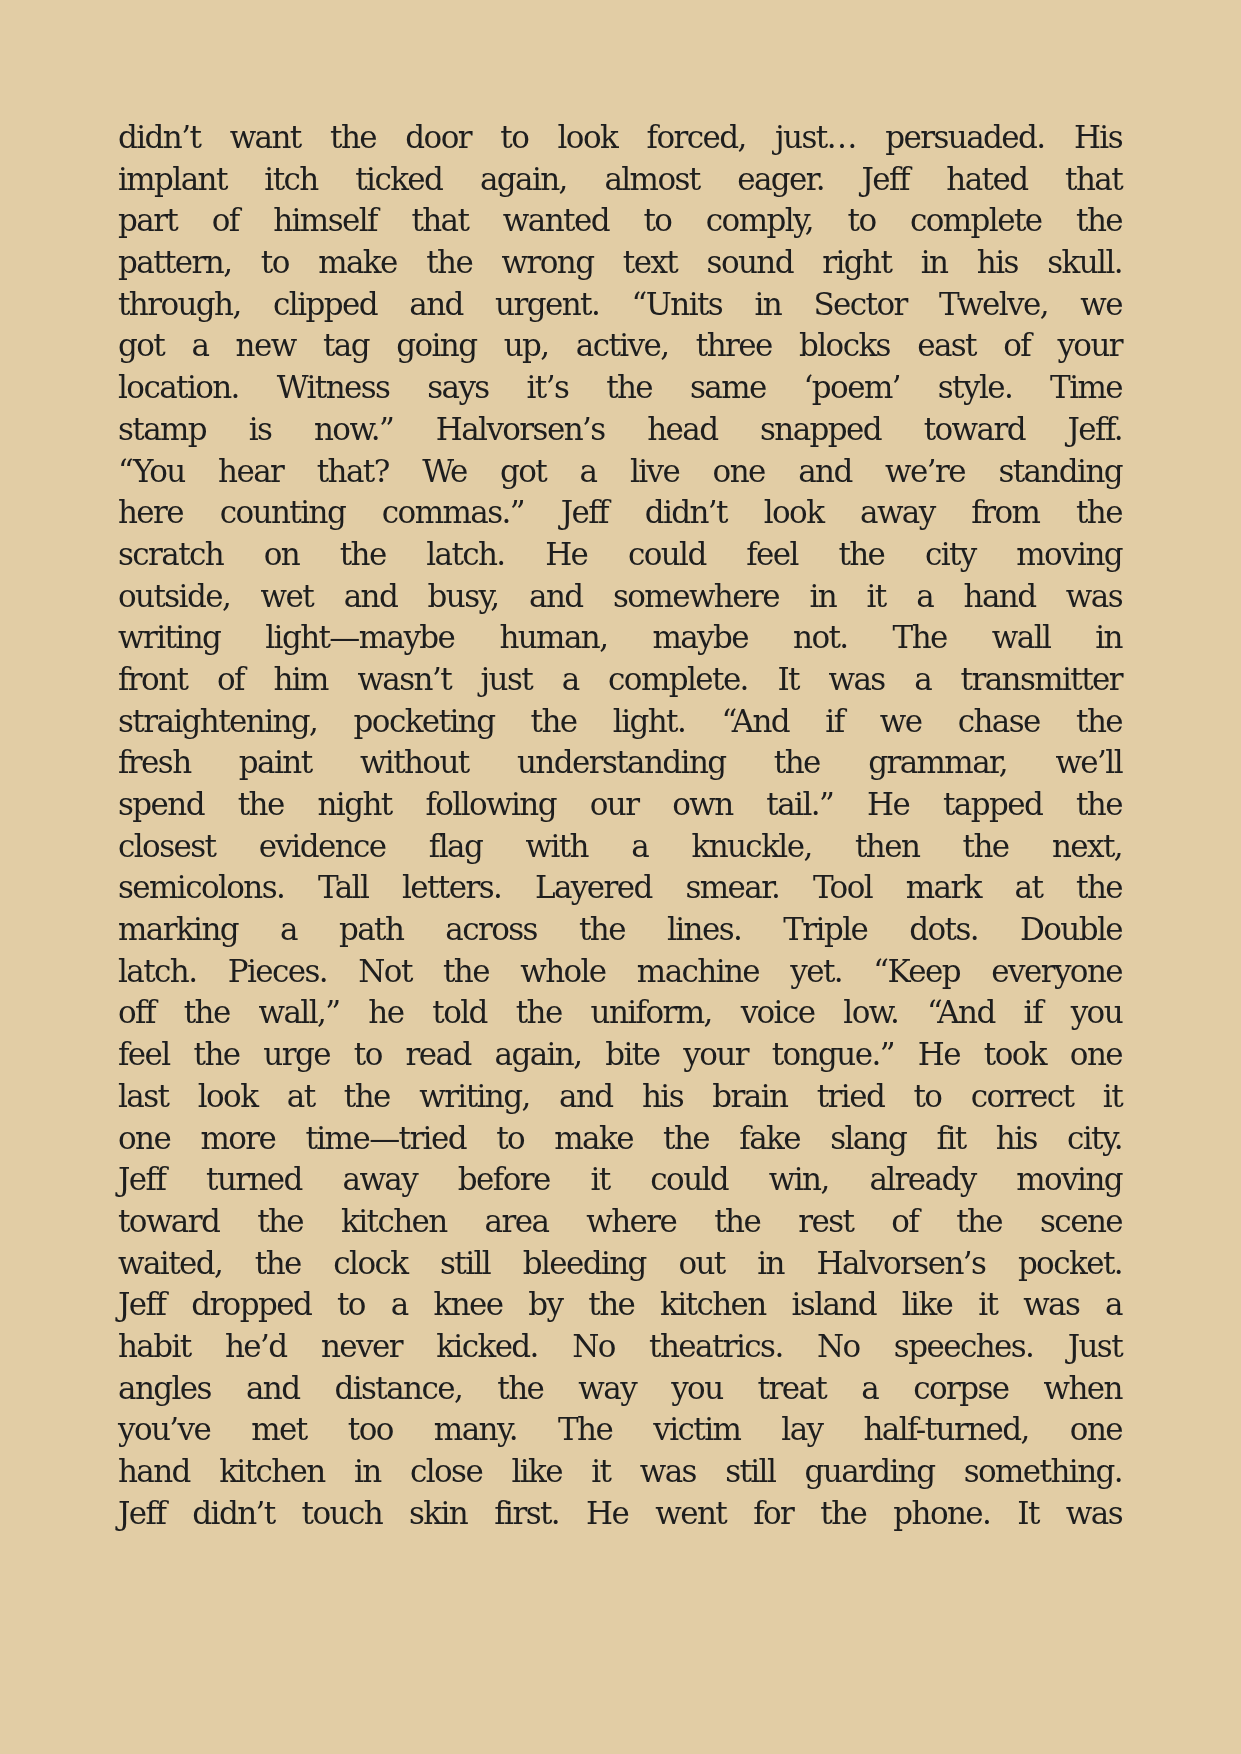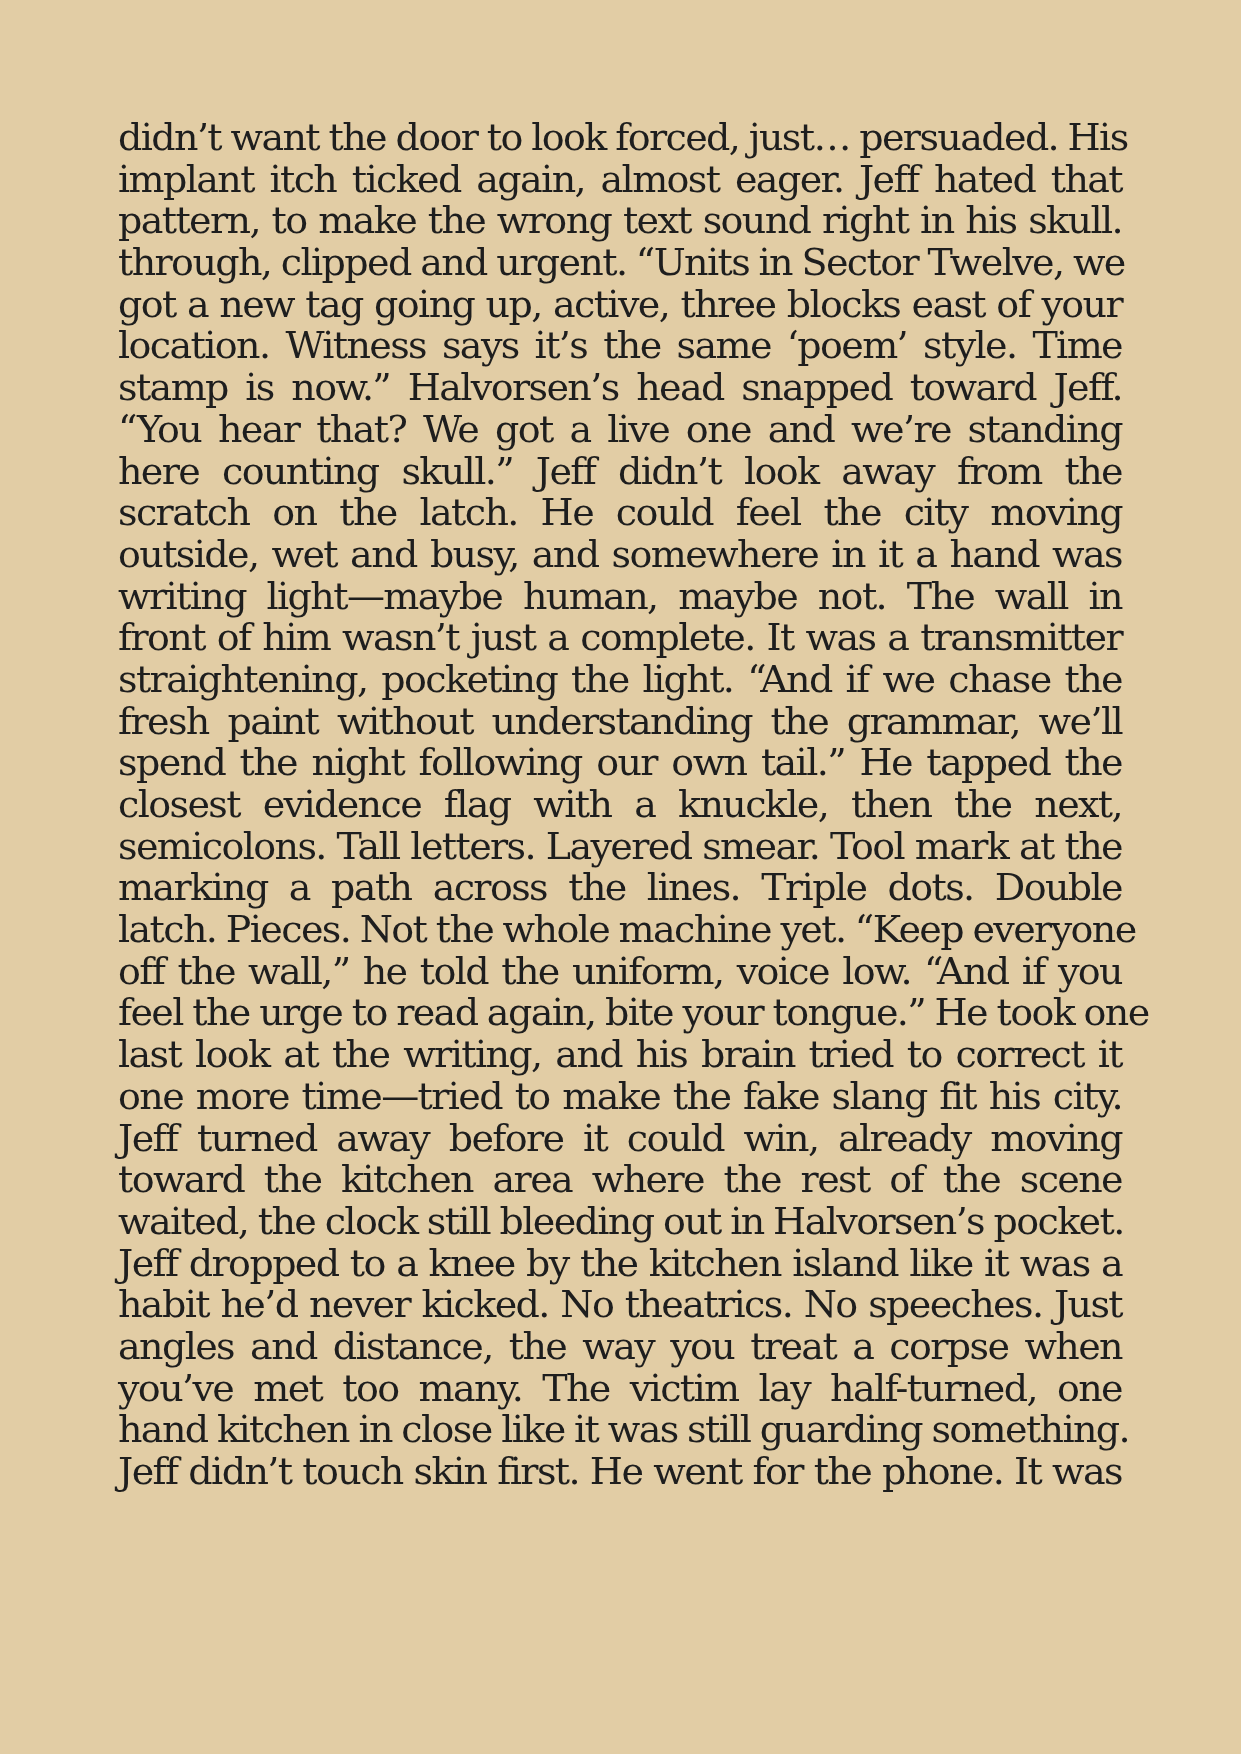--- a/index.html
+++ b/index.html
@@ -21,48 +21,49 @@
       height: 1754px;
       background: #E2CDA5;
     }
     .text-block {
       position: absolute;
       left: 118px;
       top: 117px;
       width: 1004px;
       color: #1E1E1E;
       font-family: "DejaVu Serif", "Liberation Serif", serif;
-      font-size: 38px;
+      font-size: 31px;
       letter-spacing: -1.6px;
       word-spacing: -1px;
     }
     .line {
       display: block;
       height: 41.7px;
       line-height: 41.7px;
       white-space: nowrap;
       text-align: justify;
       text-align-last: justify;
       overflow: visible;
     }
   </style>
 </head>
 <body>
 
 <div class="page">
   <div class="text-block">
     <span class="line">didn’t want the door to look forced, just… persuaded. His</span>
     <span class="line">implant itch ticked again, almost eager. Jeff hated that</span>
+    <span class="line">part of himself that wanted to comply, to complete the</span>
     <span class="line">pattern, to make the wrong text sound right in his skull.</span>
     <span class="line">through, clipped and urgent. “Units in Sector Twelve, we</span>
     <span class="line">got a new tag going up, active, three blocks east of your</span>
     <span class="line">location. Witness says it’s the same ‘poem’ style. Time</span>
     <span class="line">stamp is now.” Halvorsen’s head snapped toward Jeff.</span>
     <span class="line">“You hear that? We got a live one and we’re standing</span>
-    <span class="line">here counting skull.” Jeff didn’t look away from the</span>
+    <span class="line">here counting commas.” Jeff didn’t look away from the</span>
     <span class="line">scratch on the latch. He could feel the city moving</span>
     <span class="line">outside, wet and busy, and somewhere in it a hand was</span>
     <span class="line">writing light—maybe human, maybe not. The wall in</span>
     <span class="line">front of him wasn’t just a complete. It was a transmitter</span>
     <span class="line">straightening, pocketing the light. “And if we chase the</span>
     <span class="line">fresh paint without understanding the grammar, we’ll</span>
     <span class="line">spend the night following our own tail.” He tapped the</span>
     <span class="line">closest evidence flag with a knuckle, then the next,</span>
     <span class="line">semicolons. Tall letters. Layered smear. Tool mark at the</span>
     <span class="line">marking a path across the lines. Triple dots. Double</span>

